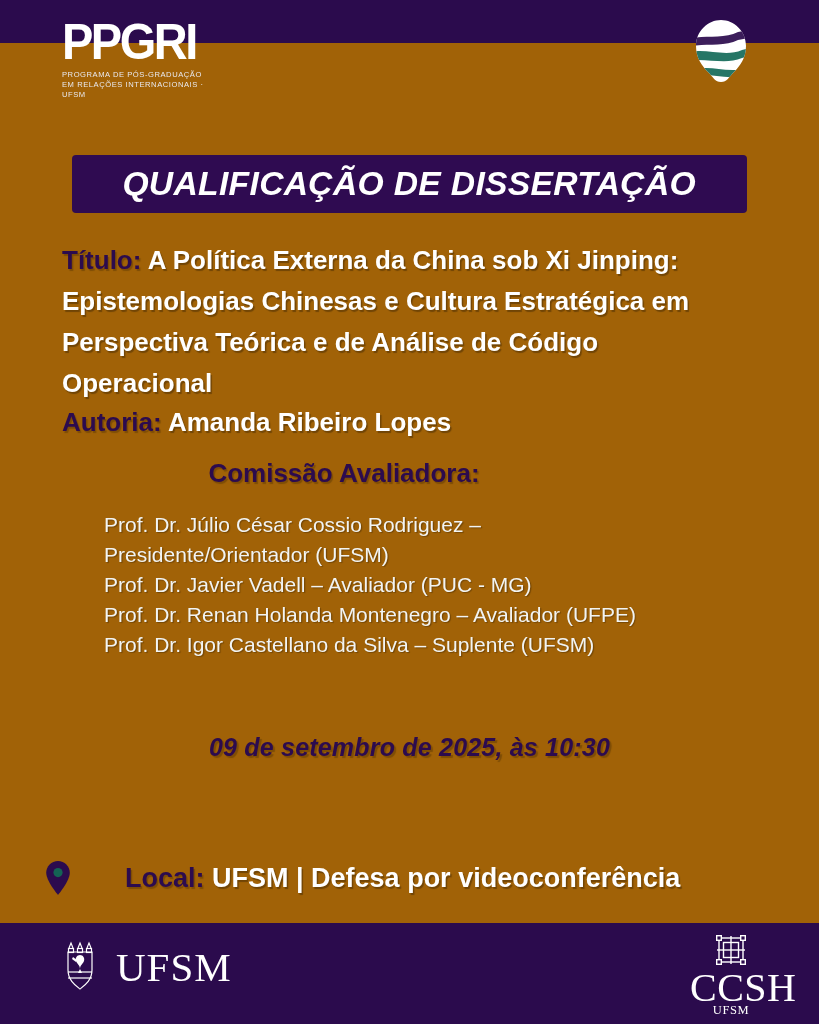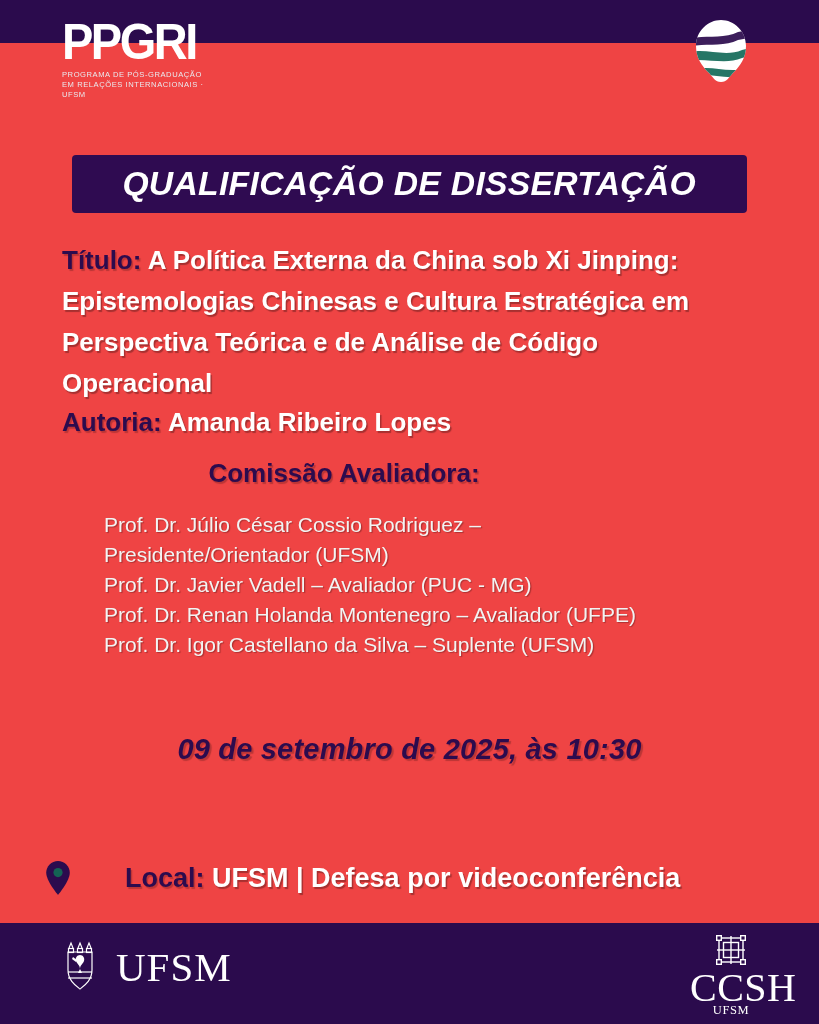--- a/index.html
+++ b/index.html
@@ -4,21 +4,21 @@
 <style>
   html, body {
     margin: 0;
     padding: 0;
     background: #3a3a3a;
   }
   #poster {
     position: relative;
     width: 819px;
     height: 1024px;
-    background: #ef4444;
+    background: #a16207;
     overflow: hidden;
     font-family: "Liberation Sans", sans-serif;
     -webkit-font-smoothing: antialiased;
   }
 
   
   .band-top {
     position: absolute;
     left: 0; top: 0;
     width: 819px; height: 43px;
@@ -166,21 +166,21 @@
   
   .date {
     position: absolute;
     left: 0;
     top: 733px;
     width: 819px;
     text-align: center;
     font-family: "Liberation Sans", sans-serif;
     font-style: italic;
     font-weight: 700;
-    font-size: 29px;
+    font-size: 25px;
     letter-spacing: 0.2px;
     color: #2c0b4e;
     text-shadow: 2px 2px 1px rgba(0,0,0,0.22);
   }
 
   
   .local-row {
     position: absolute;
     left: 45px;
     top: 860px;

